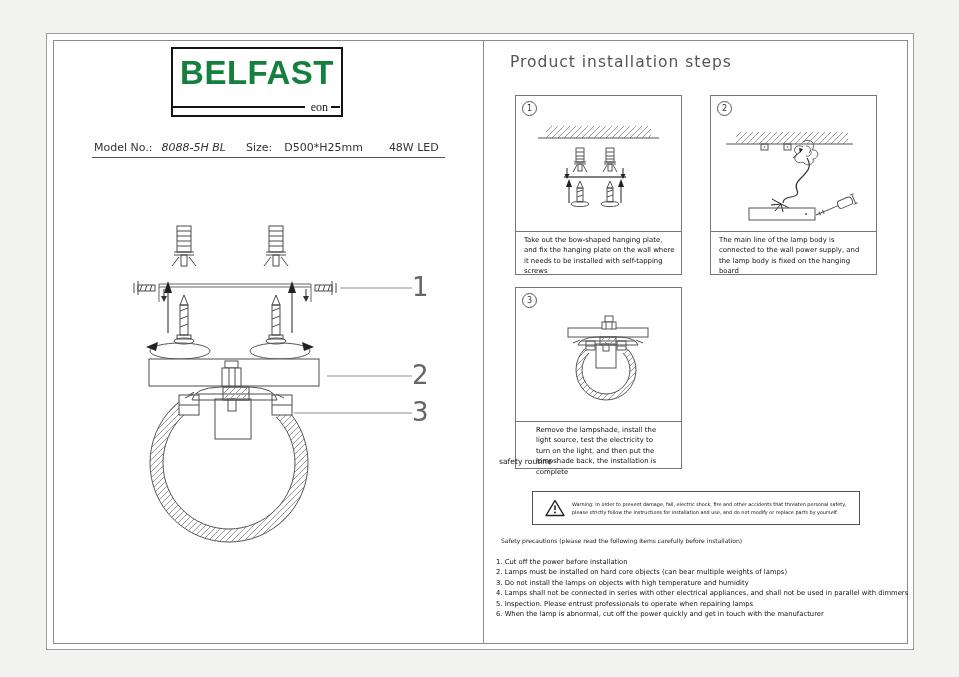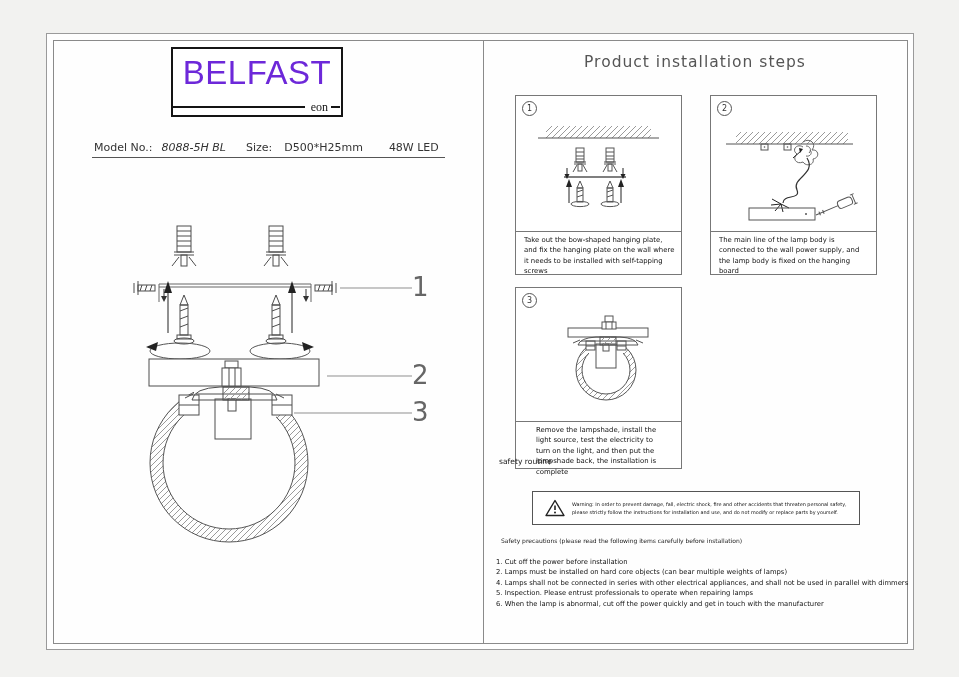--- a/index.html
+++ b/index.html
@@ -21,21 +21,21 @@
     position:absolute;left:429px;top:0;bottom:0;width:1px;background:#8a8a8a;
   }
   
   .logo{
     position:absolute;left:117px;top:6px;width:172px;height:70px;
     border:2px solid #141414;background:#fff;box-sizing:border-box;
   }
   .logo .brand{
     display:block;text-align:center;margin-top:7px;
     font-family:"Liberation Sans", sans-serif;
-    font-size:33px;font-weight:400;letter-spacing:.5px;color:#6d28d9;line-height:1;
+    font-size:33px;font-weight:700;letter-spacing:.5px;color:#15803d;line-height:1;
   }
   .logo .bottomrow{
     position:absolute;left:0;right:0;bottom:2px;display:flex;align-items:center;
   }
   .logo .rule{flex:1;height:2px;background:#141414;}
   .logo .eon{
     font-family:"Liberation Serif", serif;font-size:12px;color:#141414;
     margin:0 3px 0 6px;line-height:1;
   }
   .logo .enddash{width:9px;height:2px;background:#141414;margin-right:1px;}
@@ -50,22 +50,22 @@
   .modelrow .v2{margin-left:12px;}
   .modelrow .v3{margin-left:26px;}
   .mainsvg{position:absolute;left:28px;top:140px;}
   .callout{
     position:absolute;left:358px;width:34px;height:34px;
     font-size:26px;color:#666;font-weight:400;line-height:30px;
   }
   .co1{top:231px;} .co2{top:319px;} .co3{top:356px;}
   
   .ptitle{
-    position:absolute;left:429px;width:424px;top:12px;text-align:center;
-    font-size:15.5px;letter-spacing:1px;color:#555;
+    position:absolute;left:429px;width:424px;top:12px;
+    font-size:15.5px;letter-spacing:1px;color:#555;padding-left:27px;
   }
   .stepbox{
     position:absolute;width:167px;border:1px solid #777;background:#fff;box-sizing:border-box;
   }
   .b1{left:461px;top:54px;height:180px;}
   .b2{left:656px;top:54px;height:180px;}
   .b3{left:461px;top:246px;height:182px;}
   .stepnum{
     position:absolute;left:6px;top:5px;width:13px;height:13px;border:1px solid #555;
     border-radius:50%;font-size:8px;line-height:13px;text-align:center;color:#333;
@@ -343,19 +343,20 @@
         <circle cx="10" cy="13.6" r="1" fill="#222"></circle>
       </svg>
       <div class="warntext">Warning: In order to prevent damage, fall, electric shock, fire and other accidents that threaten personal safety, please strictly follow the instructions for installation and use, and do not modify or replace parts by yourself.</div>
     </div>
 
     <div class="precautionslabel">Safety precautions (please read the following items carefully before installation)</div>
 
     <div class="preclist">
       <div>1. Cut off the power before installation</div>
       <div>2. Lamps must be installed on hard core objects (can bear multiple weights of lamps)</div>
+      <div>3. Do not install the lamps on objects with high temperature and humidity</div>
       <div>4. Lamps shall not be connected in series with other electrical appliances, and shall not be used in parallel with dimmers</div>
       <div>5. Inspection. Please entrust professionals to operate when repairing lamps</div>
       <div>6. When the lamp is abnormal, cut off the power quickly and get in touch with the manufacturer</div>
     </div>
 
   </div>
 </div>
 
 </body></html>

